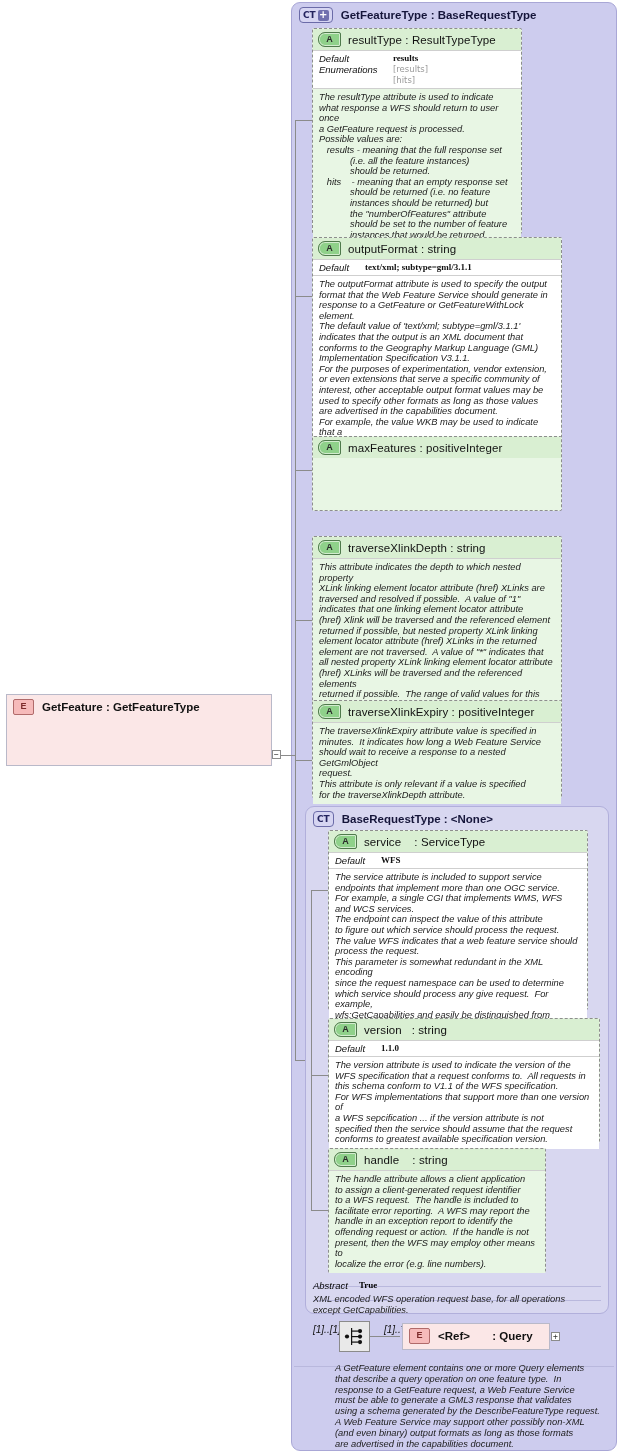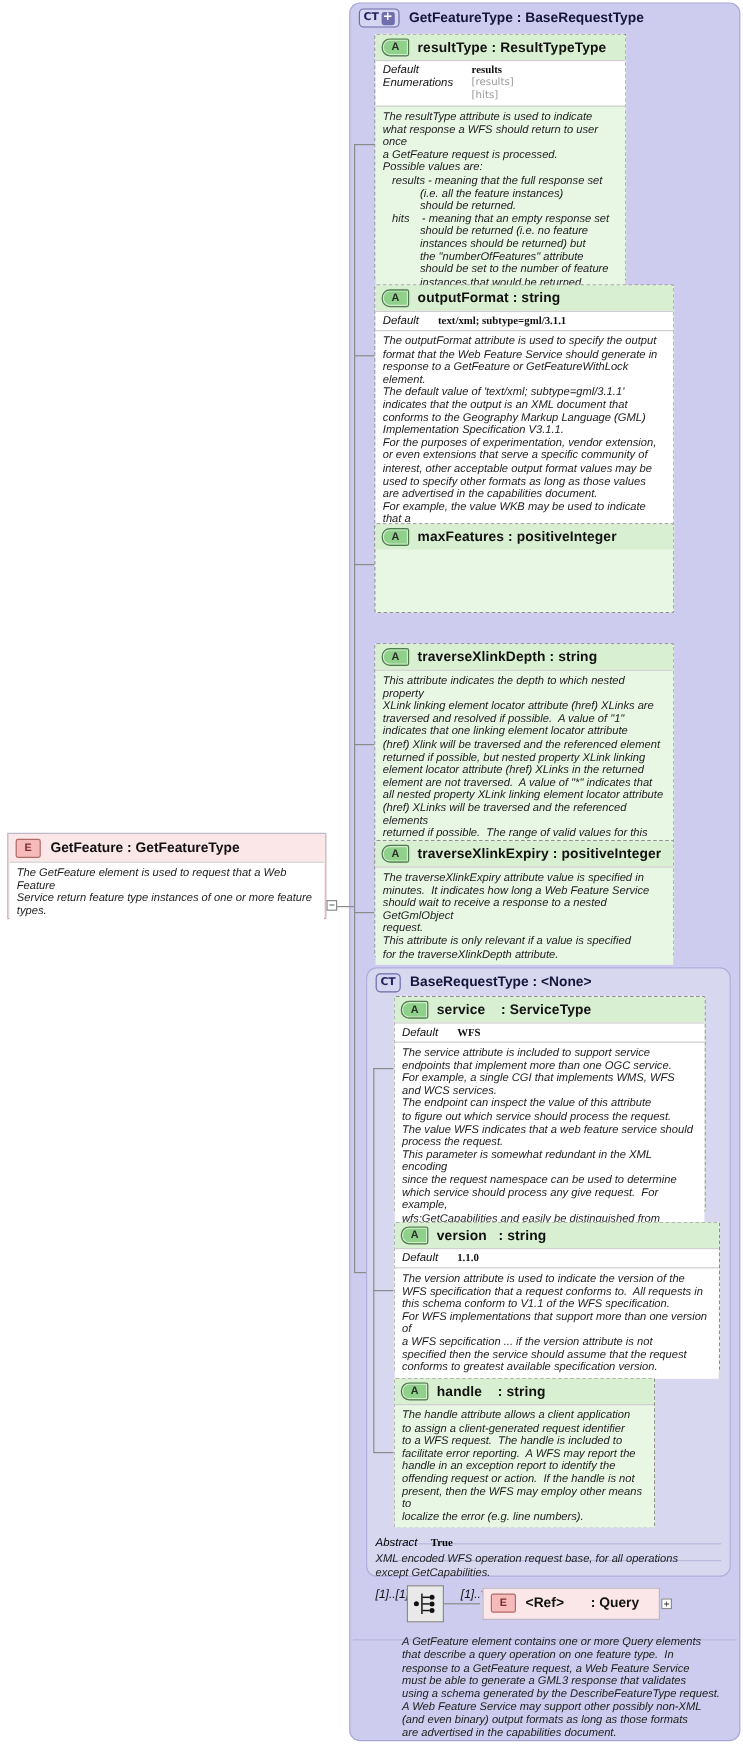--- a/index.html
+++ b/index.html
@@ -29,21 +29,21 @@
     padding:3px 6px 3px 5px;
     border-radius:2px 2px 0 0;
   }
   .badge-a{
     display:inline-block;width:21px;height:13px;line-height:12px;
     text-align:center;font-size:9px;font-weight:bold;color:#2b2b2b;
     background:#8fd18a;border:1px solid #4f7a4c;border-radius:7px 2px 2px 7px;
     box-shadow:inset 0 0 0 1px #d2ecce;
     flex:0 0 auto;
   }
-  .attr-title{font-size:11.5px;font-weight:bold;color:#111;letter-spacing:.1px;white-space:pre;}
+  .attr-title{font-size:11.5px;font-weight:normal;color:#111;letter-spacing:.1px;white-space:pre;}
 
   .attr-facets{
     background:#fff;padding:2px 6px 2px 6px;
     border-top:1px solid #cfcfcf;
     font-size:9.5px;color:#111;
   }
   .facet-row{display:flex;align-items:flex-start;line-height:11px;}
   .facet-name{font-style:italic;width:74px;flex:0 0 74px;}
   .facet-val{font-weight:bold;font-size:9px;font-family:Liberation Serif, serif;}
   .facet-enum{color:#9a9a9a;font-size:8.5px;font-family:"DejaVu Sans",sans-serif;}
@@ -234,23 +234,20 @@
 request.
 This attribute is only relevant if a value is specified
 for the traverseXlinkDepth attribute.</div>
 </div>
 
 <div class="abs el-box" style="left:6px;top:694px;width:266px;height:72px;">
   <div class="el-head">
     <span class="badge-e">E</span>
     <span class="el-title">GetFeature : GetFeatureType</span>
   </div>
-  <div class="el-doc">The GetFeature element is used to request that a Web Feature
-Service return feature type instances of one or more feature
-types.</div>
 </div>
 
 <div class="abs expander" style="left:272px;top:750px;">−</div>
 <div class="abs hline" style="left:281px;top:755px;width:14px;"></div>
 
 <div class="abs ct-panel-inner" style="left:305px;top:806px;width:304px;height:508px;"></div>
 
 <div class="abs ct-header" style="left:313px;top:811px;width:280px;height:16px;">
   <span class="badge-ct">
       <span>CT</span>

